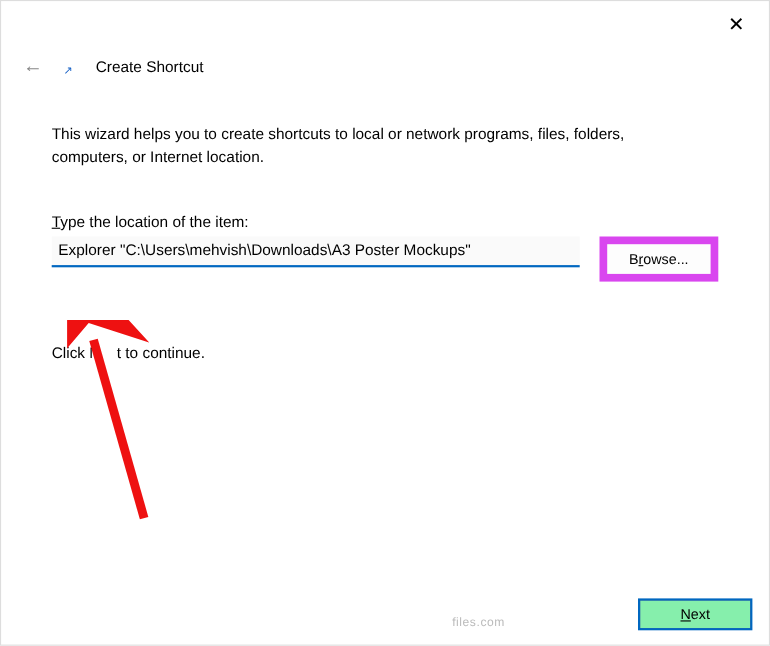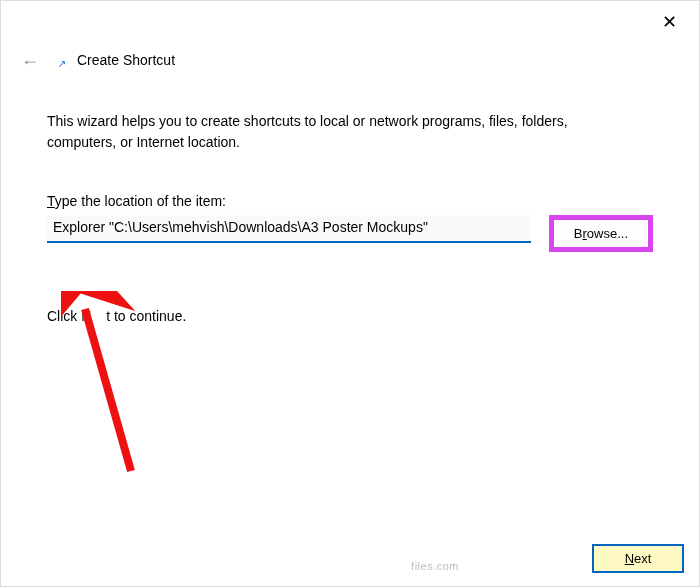--- a/index.html
+++ b/index.html
@@ -45,21 +45,21 @@
       align-items: center;
       justify-content: center;
       font-size: 10px;
       color: #1a63c7;
       position: relative;
       top: 4px;
     }
     .header-title {
       font-size: 14px;
       color: #000;
-      margin-left: 0;
+      margin-left: 10px;
     }
     .content {
       position: absolute;
       top: 110px;
       left: 46px;
       right: 46px;
     }
     .big-heading {
       color: #003399;
       font-size: 19px;
@@ -87,43 +87,43 @@
       border: none;
       border-bottom: 2px solid #0067c0;
       padding: 4px 6px 6px 6px;
       font-size: 14px;
       font-family: inherit;
       color: #000;
       outline: none;
       background: #fafafa;
     }
     .browse-btn {
-      border: 5px solid #d946ef;
+      border: 7px solid #d946ef;
       background: #fdfdfd;
       padding: 6px 20px;
       font-size: 13px;
       font-family: inherit;
       cursor: pointer;
     }
     .continue-text {
       margin-top: 56px;
       font-size: 14px;
     }
     .footer {
       position: absolute;
       bottom: 14px;
       right: 16px;
       display: flex;
       gap: 10px;
     }
     .footer button {
       border: 1px solid #888;
-      background: #fef9c3;
+      background: #86efac;
       padding: 5px 0;
-      width: 90px;
+      width: 102px;
       font-size: 13px;
       font-family: inherit;
       cursor: pointer;
       margin-left: 32px;
     }
     .footer .next-btn {
       outline: 2px solid #0067c0;
       outline-offset: -1px;
     }
     .watermark {

